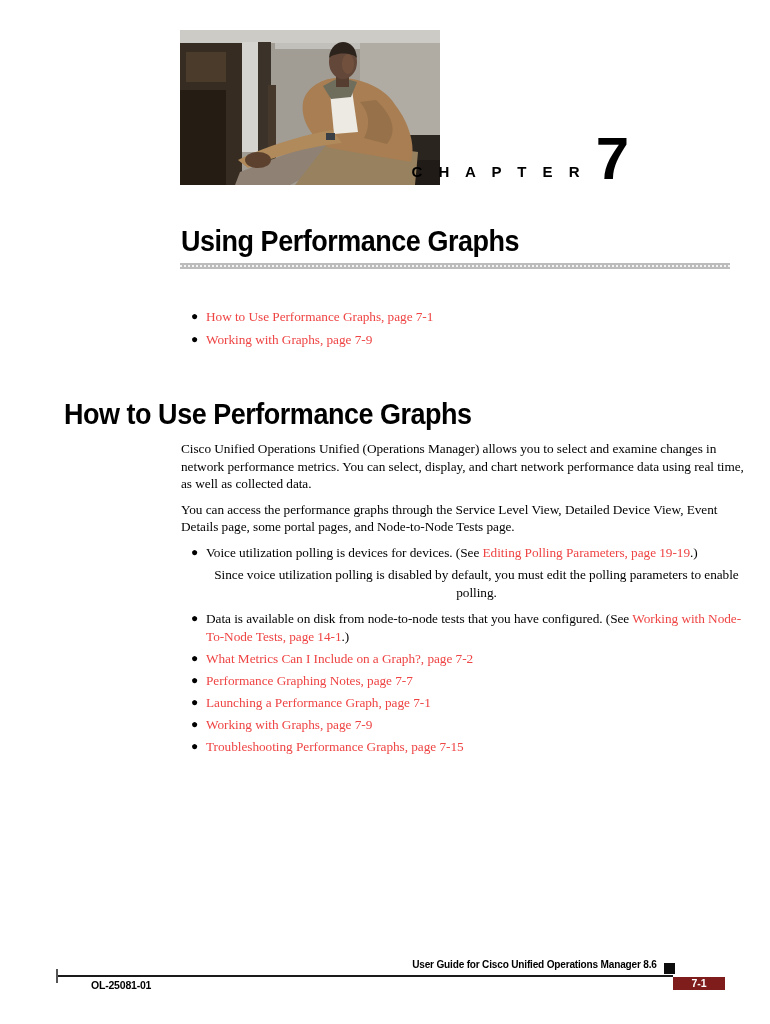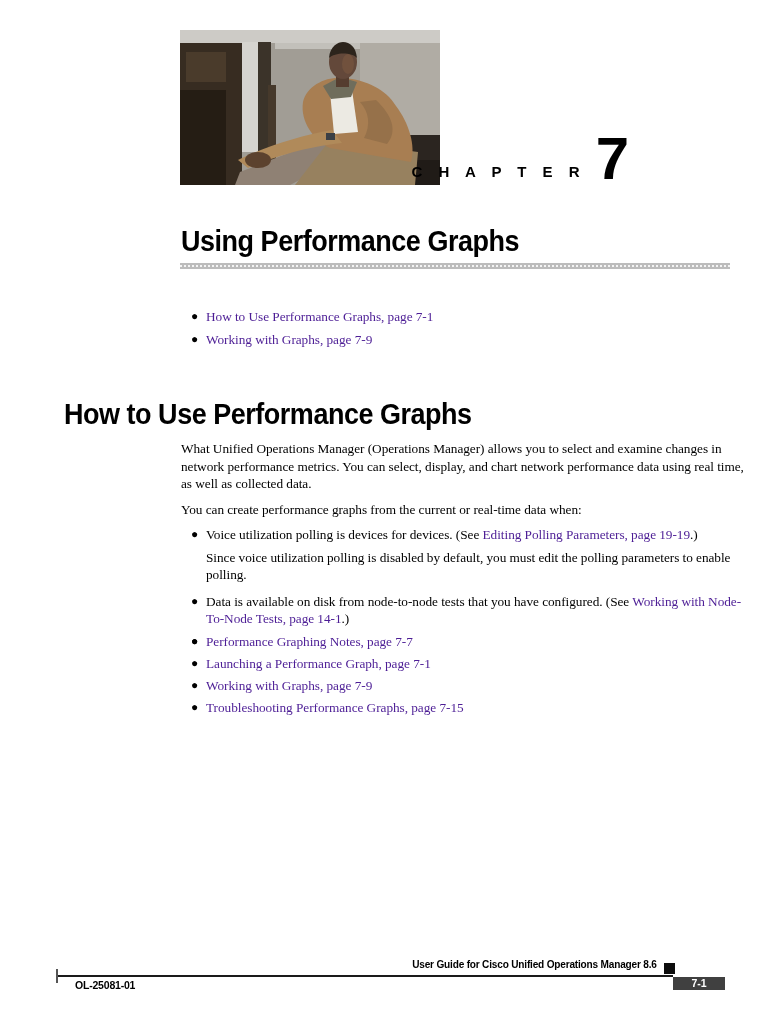--- a/index.html
+++ b/index.html
@@ -50,42 +50,42 @@
   p.body-p { margin-bottom: 8px; }
 
   ul.plain { list-style: none; }
   ul.plain li { position: relative; padding-left: 25px; margin-bottom: 5px; }
   ul.plain li .bullet-dot {
     position: absolute; left: 10px; top: 0; font-size: 12px; line-height: 17.5px;
   }
   ul.toc-list li { margin-bottom: 5.5px; }
   ul.topic-list li { margin-bottom: 4.5px; }
 
-  .note { margin: 5px 0 9px 25px; }
-
-  a.doc-link { color: #4c1d95; text-decoration: none; cursor: pointer; }
+  .note { margin: 5px 0 9px 25px; text-align: center; }
+
+  a.doc-link { color: #ef4444; text-decoration: none; cursor: pointer; }
 
   
   .footer-book {
     position: absolute; right: 113px; top: 958px;
     font-family: "Liberation Sans", sans-serif; font-weight: bold;
     font-size: 10.5px; letter-spacing: -0.2px; white-space: nowrap;
     transform: scaleX(0.96); transform-origin: right;
   }
   .footer-square { position: absolute; left: 664px; top: 963px; width: 11px; height: 11px; background: #0d0d0d; }
   .footer-rule { position: absolute; left: 56px; top: 975px; width: 617px; height: 2px; background: #1a1a1a; }
   .footer-tick { position: absolute; left: 56px; top: 969px; width: 2px; height: 14px; background: #555; }
   .footer-doc {
-    position: absolute; left: 75px; top: 979px;
+    position: absolute; left: 91px; top: 979px;
     font-family: "Liberation Sans", sans-serif; font-weight: bold; font-size: 10.5px;
     letter-spacing: -0.2px;
   }
   .footer-pagebox {
     position: absolute; left: 673px; top: 977px; width: 52px; height: 13px;
-    background: #404040; color: #fff; text-align: center;
+    background: #7f1d1d; color: #fff; text-align: center;
     font-family: "Liberation Sans", sans-serif; font-weight: bold; font-size: 10.5px;
     line-height: 13px;
   }
 </style>
 </head>
 <body>
 
 <div class="photo">
   <svg viewBox="0 0 260 155" preserveAspectRatio="none">
 
@@ -150,37 +150,38 @@
     <li>
       <span class="bullet-dot">●</span>
       <a class="doc-link">Working with Graphs, page 7-9</a>
     </li>
   </ul>
 </div>
 
 <h2 class="section-heading">How to Use Performance Graphs</h2>
 
 <div class="col col-main">
-  <p class="body-p">What Unified Operations Manager (Operations Manager) allows you to select and examine changes in network performance metrics. You can select, display, and chart network performance data using real time, as well as collected data.</p>
-  <p class="body-p">You can create performance graphs from the current or real-time data when:</p>
+  <p class="body-p">Cisco Unified Operations Unified (Operations Manager) allows you to select and examine changes in network performance metrics. You can select, display, and chart network performance data using real time, as well as collected data.</p>
+  <p class="body-p">You can access the performance graphs through the Service Level View, Detailed Device View, Event Details page, some portal pages, and Node-to-Node Tests page.</p>
 
   <ul class="plain">
     <li>
       <span class="bullet-dot">●</span><span>Voice utilization polling is devices for devices. (See </span><a class="doc-link">Editing Polling Parameters, page 19-19</a><span>.)</span>
       <div class="note" style="margin-left:0; padding-left:0;">Since voice utilization polling is disabled by default, you must edit the polling parameters to enable polling.</div>
     </li>
     <li>
       <span class="bullet-dot">●</span><span>Data is available on disk from node-to-node tests that you have configured. (See </span><a class="doc-link">Working with Node-To-Node Tests, page 14-1</a><span>.)</span>
     </li>
   </ul>
 
 
   <ul class="plain topic-list">
     <li>
       <span class="bullet-dot">●</span>
+      <a class="doc-link">What Metrics Can I Include on a Graph?, page 7-2</a>
     </li>
     <li>
       <span class="bullet-dot">●</span>
       <a class="doc-link">Performance Graphing Notes, page 7-7</a>
     </li>
     <li>
       <span class="bullet-dot">●</span>
       <a class="doc-link">Launching a Performance Graph, page 7-1</a>
     </li>
     <li>

